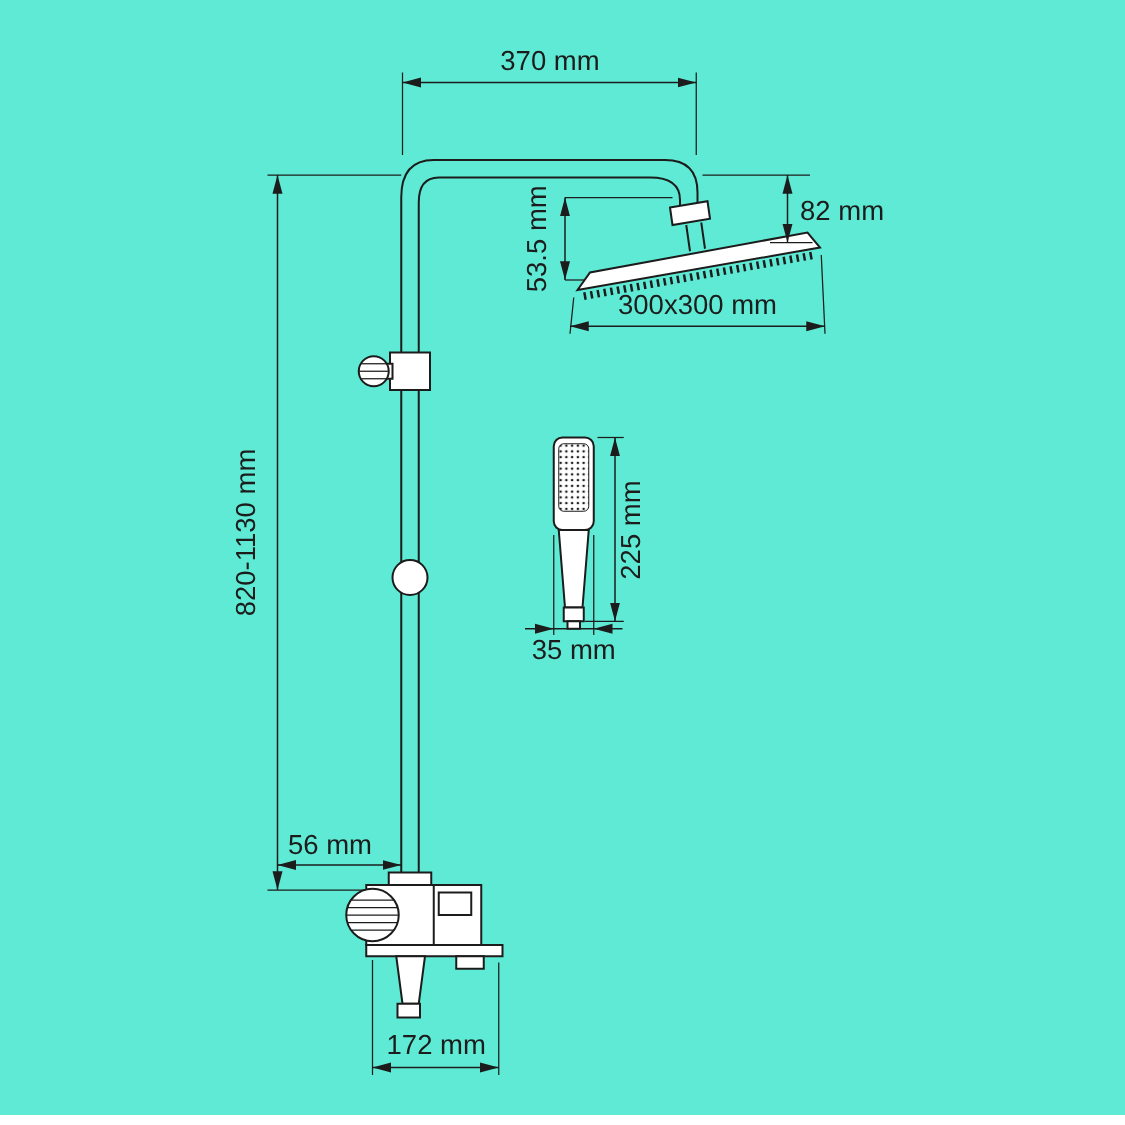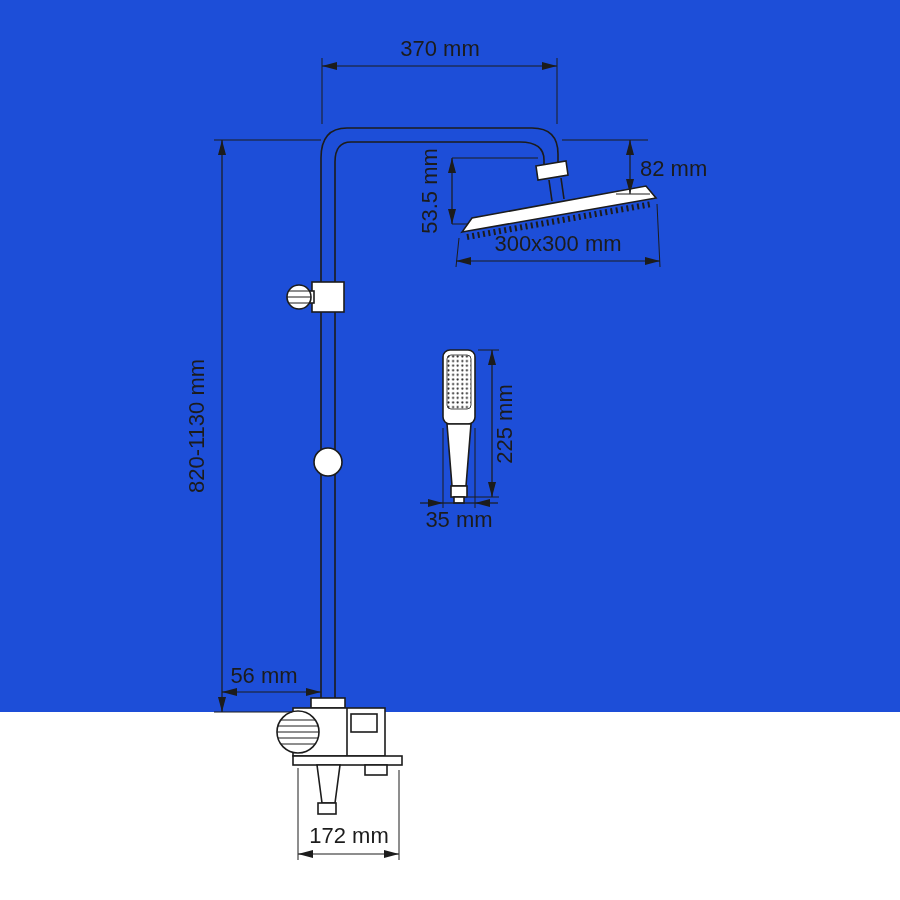--- a/index.html
+++ b/index.html
@@ -5,23 +5,23 @@
   html, body {
     margin: 0;
     padding: 0;
     background: #ffffff;
     width: 900px;
     height: 900px;
     font-family: "Liberation Sans", sans-serif;
   }
   #stage {
     width: 900px;
-    height: 712px;
+    height: 892px;
     position: relative;
-    background: #1d4ed8;
+    background: #5eead4;
   }
   svg { display: block; }
   svg text {
     font-family: "Liberation Sans", sans-serif;
     font-size: 22px;
     fill: #1c1c1c;
   }
   .draw  { stroke: #1c1c1c; stroke-width: 1.6; fill: none; }
   .fillw { stroke: #1c1c1c; stroke-width: 1.6; fill: #ffffff; }
   .dim   { stroke: #1c1c1c; stroke-width: 1.2; fill: none; }

